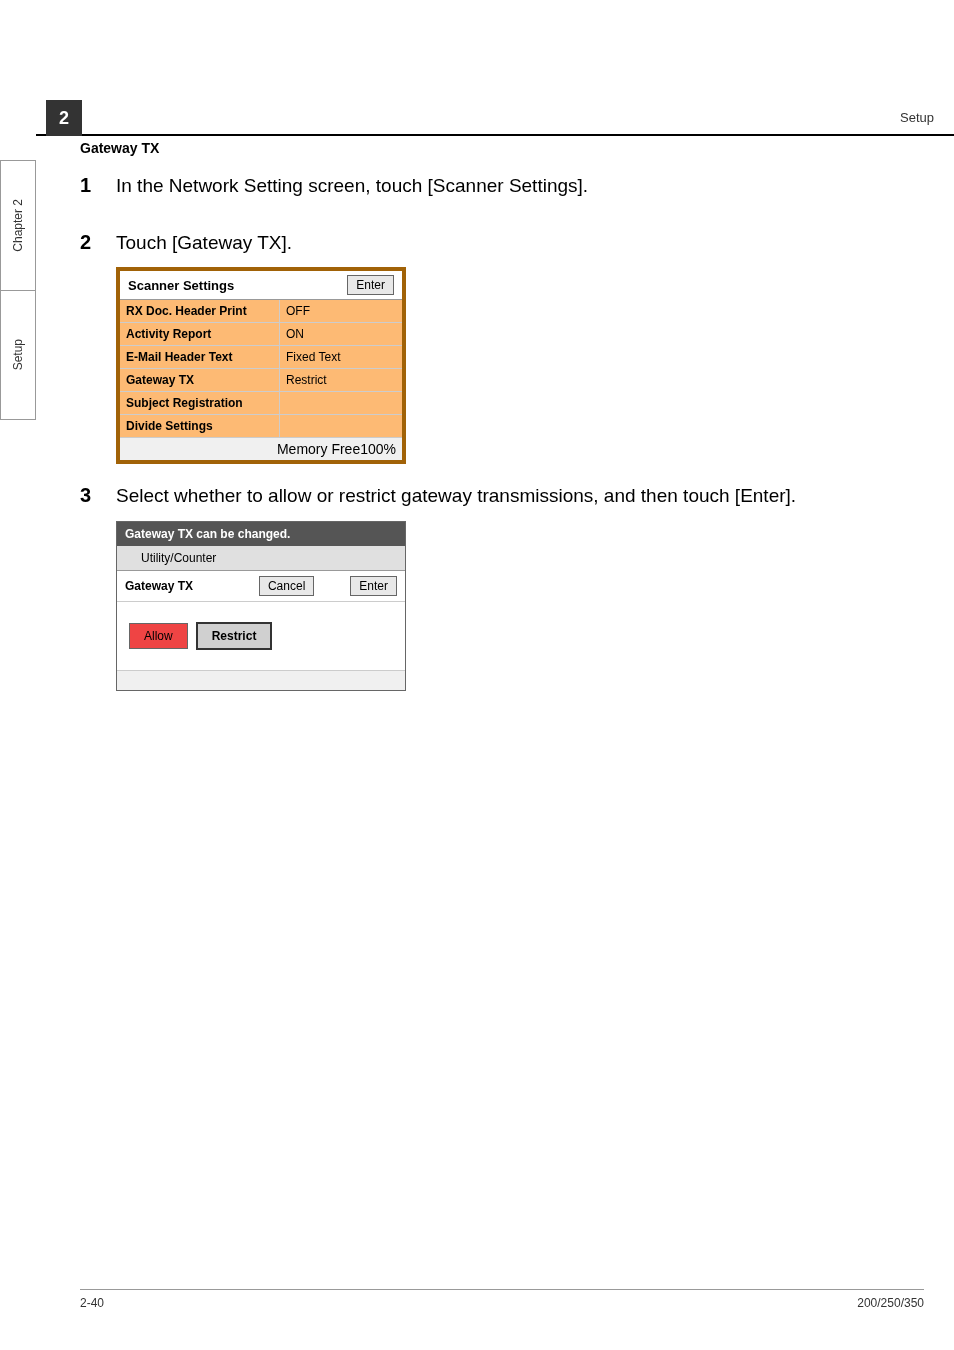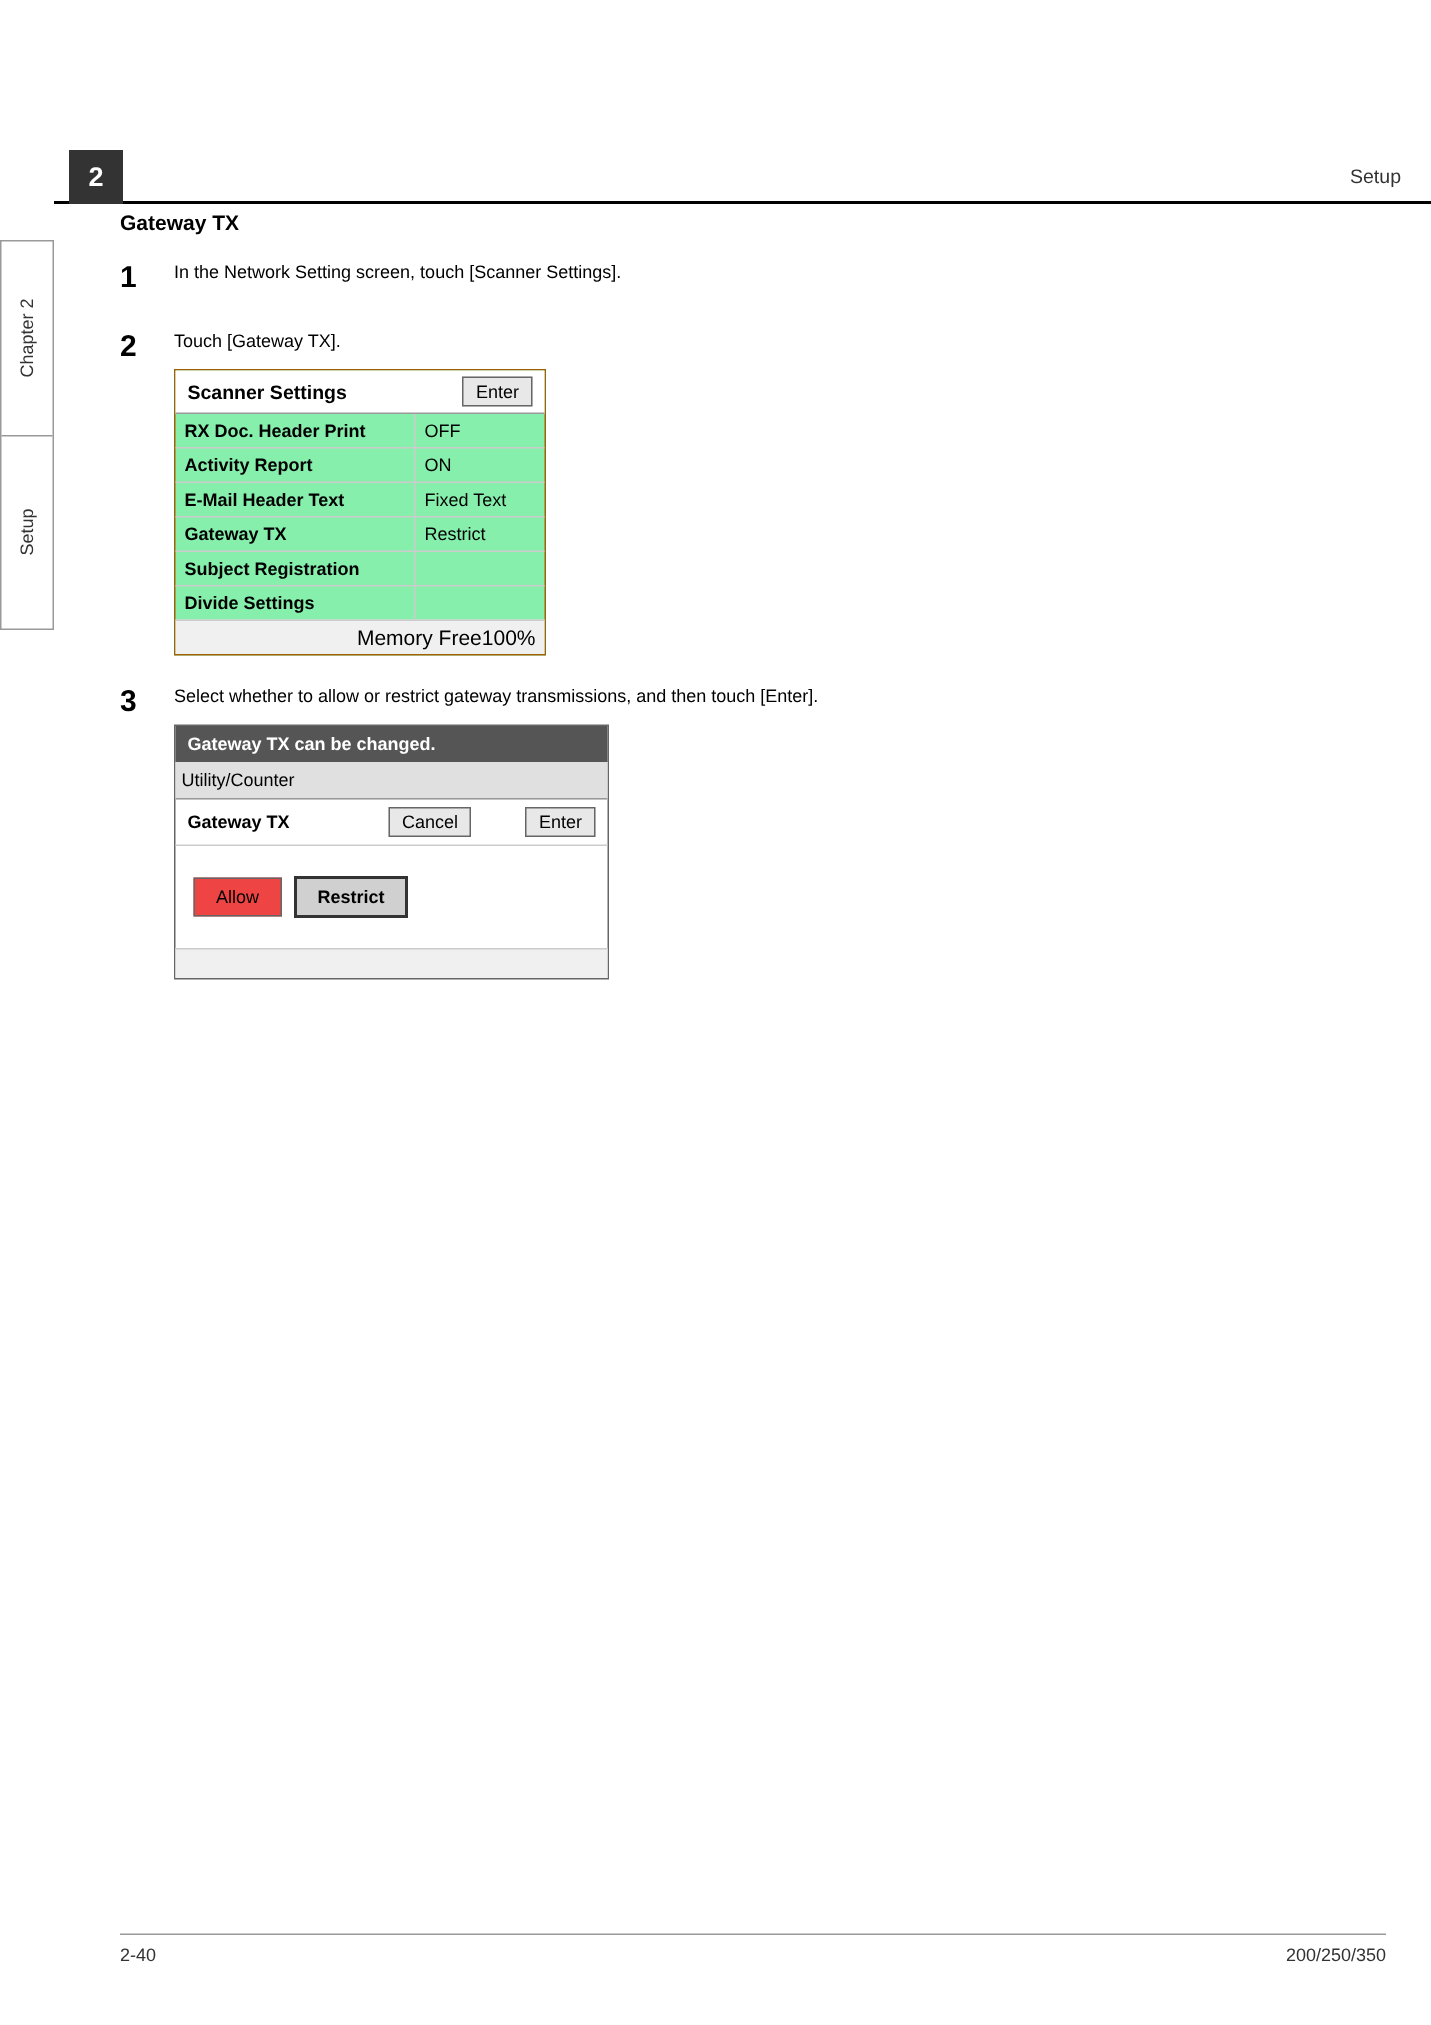--- a/index.html
+++ b/index.html
@@ -105,30 +105,30 @@
     .step-number {
       font-size: 20px;
       font-weight: bold;
       min-width: 36px;
       padding-top: 2px;
     }
     .step-content {
       flex: 1;
     }
     .step-text {
-      font-size: 12px;
+      font-size: 19px;
       margin-bottom: 10px;
       line-height: 1.5;
     }
 
     
     .ui-box {
-      border: 1px solid #a16207;
-      width: 248px;
-      background: #86efac;
+      border: 4px solid #a16207;
+      width: 290px;
+      background: #fdba74;
     }
     .ui-box-header {
       display: flex;
       justify-content: space-between;
       align-items: center;
       padding: 4px 8px;
       background: #fff;
       border-bottom: 1px solid #999;
     }
     .ui-box-header-title {
@@ -182,21 +182,21 @@
       margin-top: 10px;
     }
     .dialog-header {
       background: #555;
       color: #fff;
       padding: 5px 8px;
       font-size: 12px;
       font-weight: bold;
     }
     .dialog-subheader {
-      padding: 5px 4px;
+      padding: 5px 24px;
       font-size: 12px;
       border-bottom: 1px solid #999;
       background: #e0e0e0;
     }
     .dialog-row {
       display: flex;
       align-items: center;
       padding: 5px 8px;
       border-bottom: 1px solid #ccc;
       justify-content: space-between;

